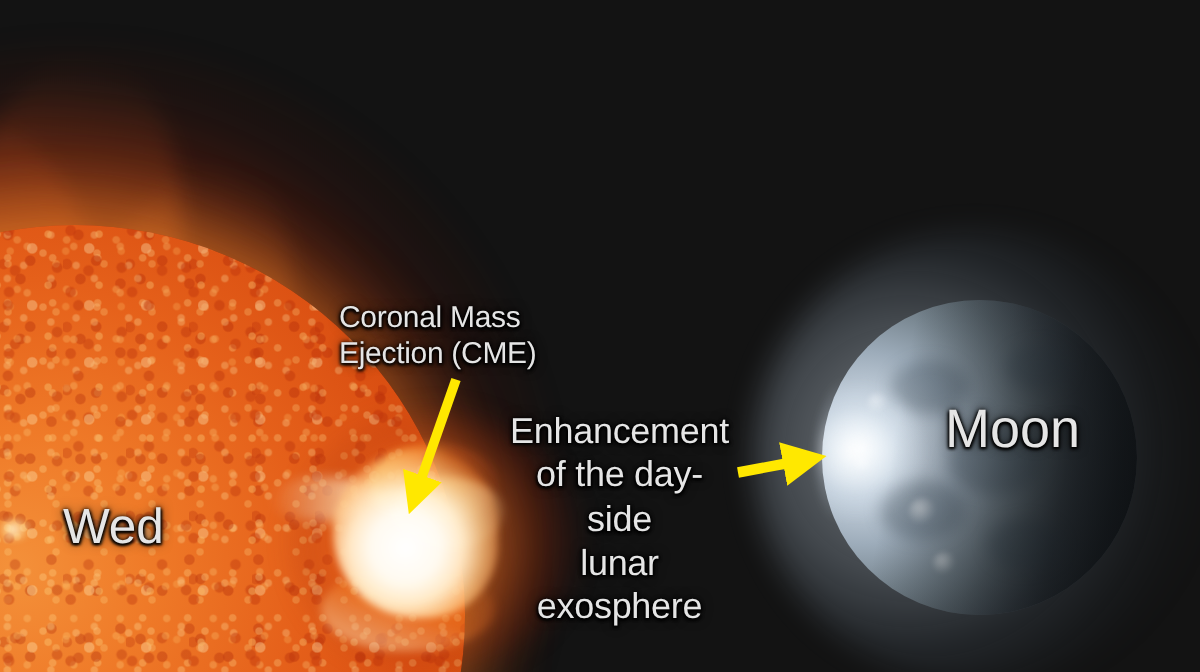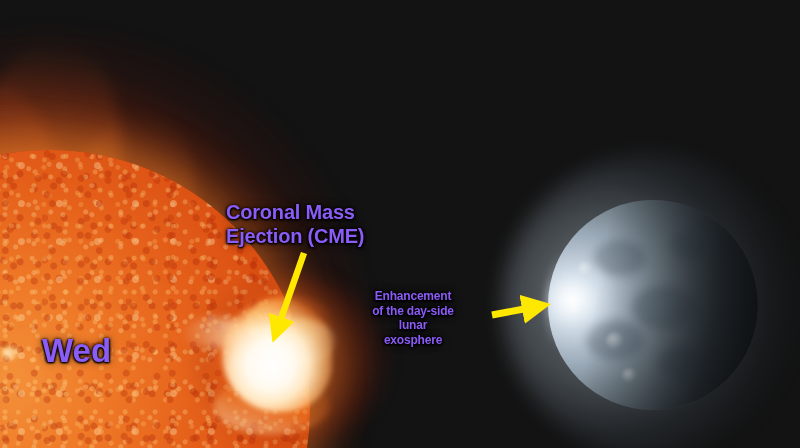--- a/index.html
+++ b/index.html
@@ -251,39 +251,39 @@
       rgba(0,0,0,0.0) 0%,
       rgba(0,0,0,0.0) 26%,
       rgba(10,12,14,0.30) 52%,
       rgba(8,10,12,0.62) 74%,
       rgba(6,8,10,0.80) 100%);
   }
 
   
   .label {
     position: absolute;
-    color: #8b5cf6;
-    font-weight: bold;
+    color: #e5e5e5;
+    font-weight: normal;
     line-height: 1.22;
     white-space: pre-line;
     text-shadow:
       0 0 3px rgba(0,0,0,0.95),
       1px 1px 2px rgba(0,0,0,0.9),
       -1px 1px 2px rgba(0,0,0,0.9),
       0 0 8px rgba(0,0,0,0.7);
   }
   #cme-label {
     left: 226px; top: 200px;
     font-size: 20px;
     letter-spacing: -0.2px;
   }
   #exo-label {
-    left: 336px; top: 289px;
+    left: 336px; top: 273px;
     width: 154px;
-    font-size: 12px;
+    font-size: 24px;
     text-align: center;
     letter-spacing: -0.2px;
   }
   #sun-label {
     left: 42px; top: 331px;
     font-size: 33px;
   }
   #moon-label {
     left: 630px; top: 264px;
     font-size: 36px;
@@ -350,20 +350,21 @@
       </marker>
     </defs>
 
     <line x1="304" y1="253" x2="276" y2="333" stroke="#ffe800" stroke-width="6.5" marker-end="url(#head-cme)"></line>
 
     <line x1="492" y1="315" x2="540" y2="306" stroke="#ffe800" stroke-width="7" marker-end="url(#head-exo)"></line>
   </svg>
 
   <div class="label" id="sun-label">Wed</div>
 
+  <div class="label" id="moon-label">Moon</div>
 
   <div class="label" id="cme-label">Coronal Mass
 Ejection (CME)</div>
 
   <div class="label" id="exo-label">Enhancement
 of the day-side
 lunar
 exosphere</div>
 
 </div>

